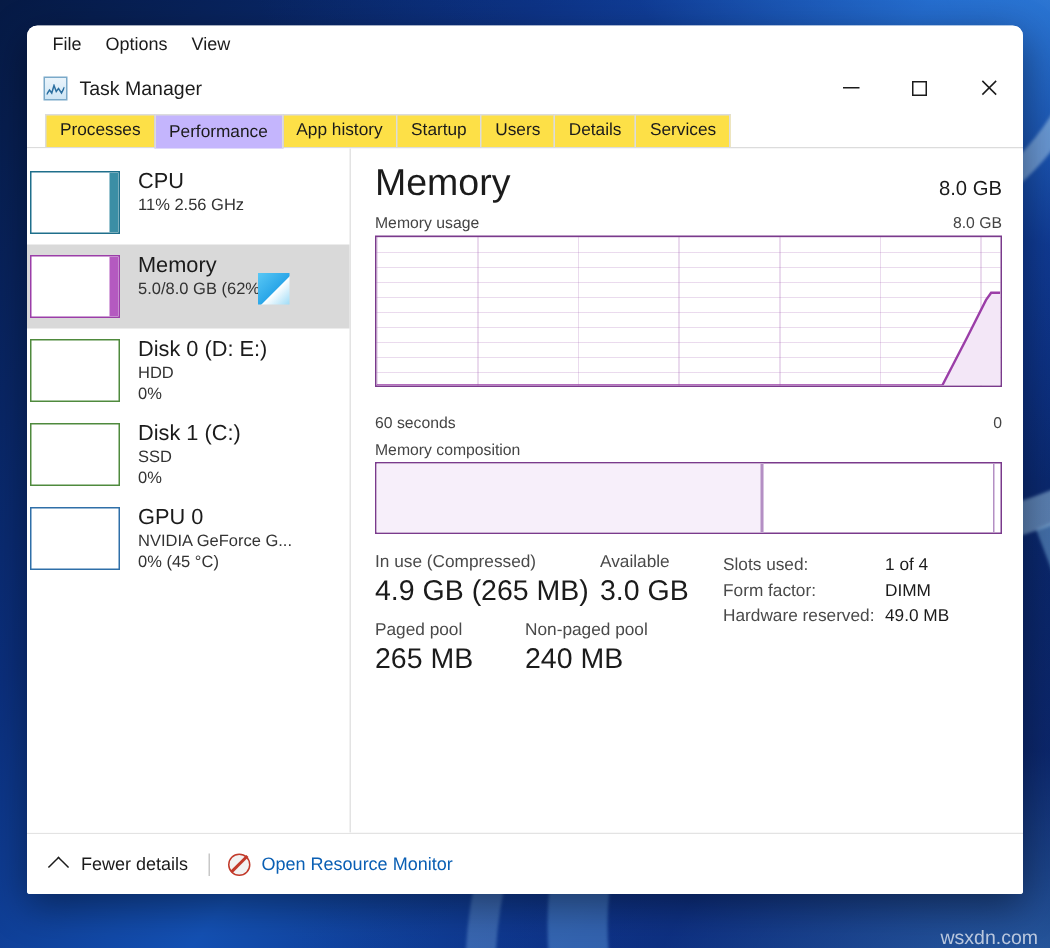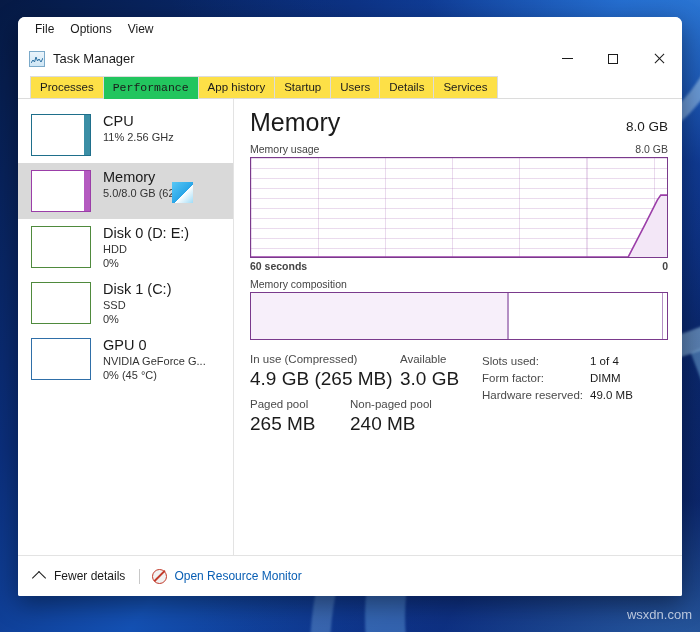--- a/index.html
+++ b/index.html
@@ -138,28 +138,27 @@
     padding: 3px 9px 4px 9px;
     background: #fde047;
     border: 1px solid #dcdcdc;
     border-bottom: none;
     margin-right: -1px;
     cursor: default;
     line-height: 14px;
     white-space: nowrap;
   }
   .tab.active {
-    background: #22c55e;
+    background: #c4b5fd;
     position: relative;
     z-index: 2;
     border-color: #dcdcdc;
     padding-top: 4px;
     padding-bottom: 4px;
     margin-bottom: -1px;
-    font-family: Liberation Mono, monospace;
   }
 
   
   #body {
     flex: 1 1 auto;
     display: flex;
     min-height: 0;
     background: #ffffff;
     position: relative;
   }
@@ -169,21 +168,21 @@
     width: 216px;
     flex: 0 0 216px;
     padding-top: 8px;
     box-sizing: border-box;
     border-right: 1px solid #e3e3e3;
     background: #ffffff;
   }
   .side-item {
     display: flex;
     align-items: flex-start;
-    padding: 6px 8px 6px 13px;
+    padding: 6px 8px 6px 2px;
     cursor: default;
     height: 56px;
     box-sizing: border-box;
   }
   .side-item.selected { background: #d9d9d9; }
   .thumb {
     width: 60px; height: 42px;
     flex: 0 0 60px;
     box-sizing: border-box;
     background: #ffffff;
@@ -232,21 +231,21 @@
   #main-total { font-size: 13.5px; color: #1b1b1b; }
 
   .axis-row {
     display: flex;
     justify-content: space-between;
     font-size: 10.5px;
     color: #444;
     margin-top: 6px;
     margin-bottom: 2px;
   }
-  .axis-row.below { margin-top: 2px; font-weight: bold; }
+  .axis-row.below { margin-top: 18px; }
 
   
   #usage-graph {
     height: 101px;
     border: 1px solid #7a3a8c;
     box-sizing: border-box;
     position: relative;
     background:
       repeating-linear-gradient(to right, rgba(160,90,175,0.22) 0 1px, rgba(0,0,0,0) 1px 67.1px),
       repeating-linear-gradient(to bottom, rgba(160,90,175,0.22) 0 1px, rgba(0,0,0,0) 1px 10px),
@@ -385,21 +384,21 @@
     width: 21px; height: 21px;
     background: linear-gradient(135deg, #59c8f5 0%, #2aa6e8 55%, #ffffff 56%, #9fdcf7 100%);
     margin-right: 6px;
   }
   #wm-twc .wm-text {
     font-size: 16px;
     color: #8c8c8c;
   }
   #wm-wsxdn {
     position: absolute;
-    right: 8px; bottom: 10px;
+    right: 8px; bottom: 0;
     font-size: 13px;
     color: #cfd8e8;
     opacity: 0.88;
     pointer-events: none;
     z-index: 30;
   }
 </style>
 </head>
 <body>
 

